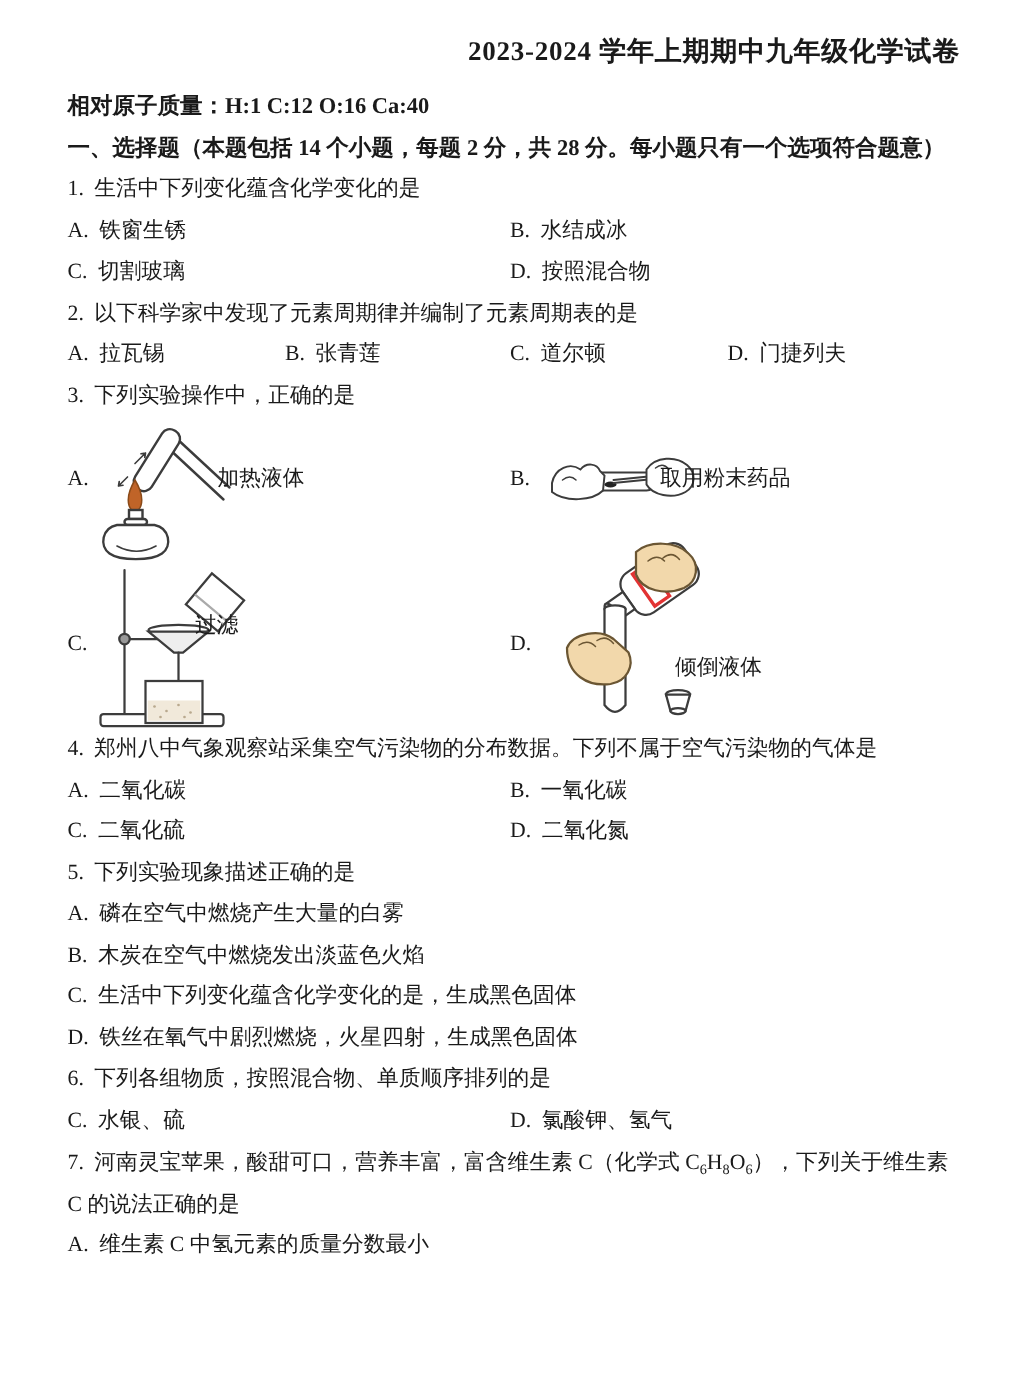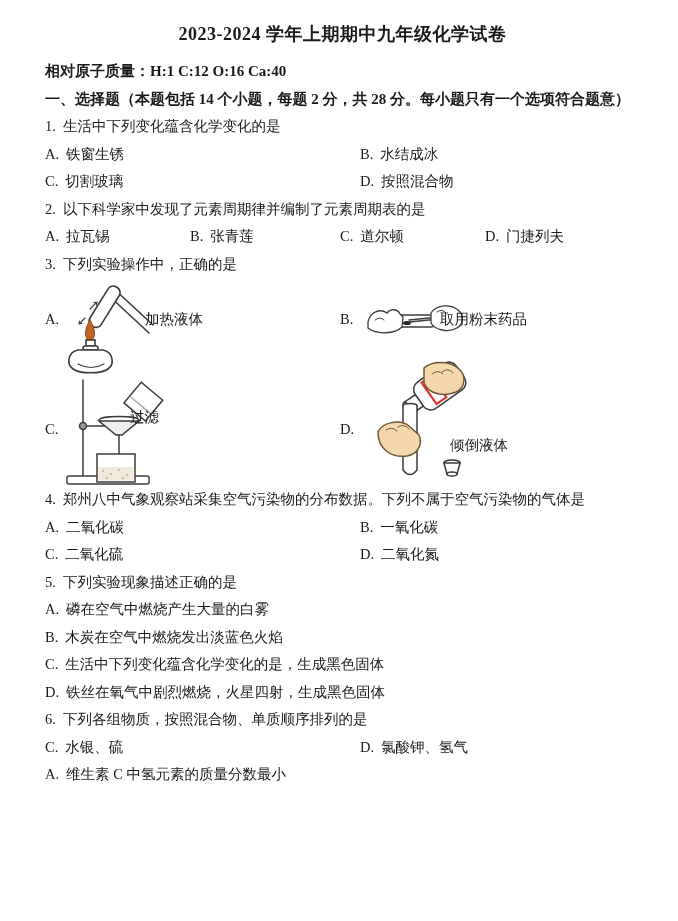--- a/index.html
+++ b/index.html
@@ -3,26 +3,26 @@
 <meta charset="utf-8">
 <style>
   html,body{margin:0;padding:0;background:#fff;}
   body{
     width:678px;height:921px;overflow:hidden;
     font-family:"Liberation Serif","DejaVu Serif",serif;
     color:#1a1a1a;
   }
   .page{padding:18px 38px 0 45px;font-size:14.5px;}
   h1{
-    font-size:18px;font-weight:bold;text-align:center;
+    font-size:18px;font-weight:bold;text-align:right;
     margin:4px 0 12px 0;letter-spacing:.5px;
   }
   .line{line-height:27.5px;min-height:27.5px;margin:0;white-space:pre-wrap;}
   .bold{font-weight:bold;font-size:15px;font-family:Liberation Serif, serif;}
-  .opts2{display:grid;grid-template-columns:295px auto;gap:20px;}
+  .opts2{display:grid;grid-template-columns:295px auto;}
   .opts4{display:grid;grid-template-columns:145px 150px 145px auto;}
   .ol{margin-right:7px;}
   sub{font-size:9.5px;line-height:0;}
   .q7p{line-height:28px;margin:0;white-space:pre-wrap;width:597px;}
   
   .diagrams{position:relative;height:208px;}
   .dglab{position:absolute;line-height:27.5px;white-space:pre;}
   .dg{position:absolute;}
   svg{display:block;overflow:visible;}
 </style>
@@ -168,16 +168,17 @@
 
   <div>
     <p class="line"><span class="ol">6.</span><span>下列各组物质，按照混合物、单质顺序排列的是</span></p>
     <div class="line opts2">
       <span><span class="ol">C.</span><span>水银、硫</span></span>
       <span><span class="ol">D.</span><span>氯酸钾、氢气</span></span>
     </div>
   </div>
 
   <div>
+    <p class="q7p"><span class="ol">7.</span><span>河南灵宝苹果，酸甜可口，营养丰富，富含维生素 C（化学式 C</span><sub>6</sub><span>H</span><sub>8</sub><span>O</span><sub>6</sub><span>），下列关于维生素 C 的说法正确的是</span></p>
     <p class="line"><span class="ol">A.</span><span>维生素 C 中氢元素的质量分数最小</span></p>
   </div>
 
 </div>
 
 </body></html>

